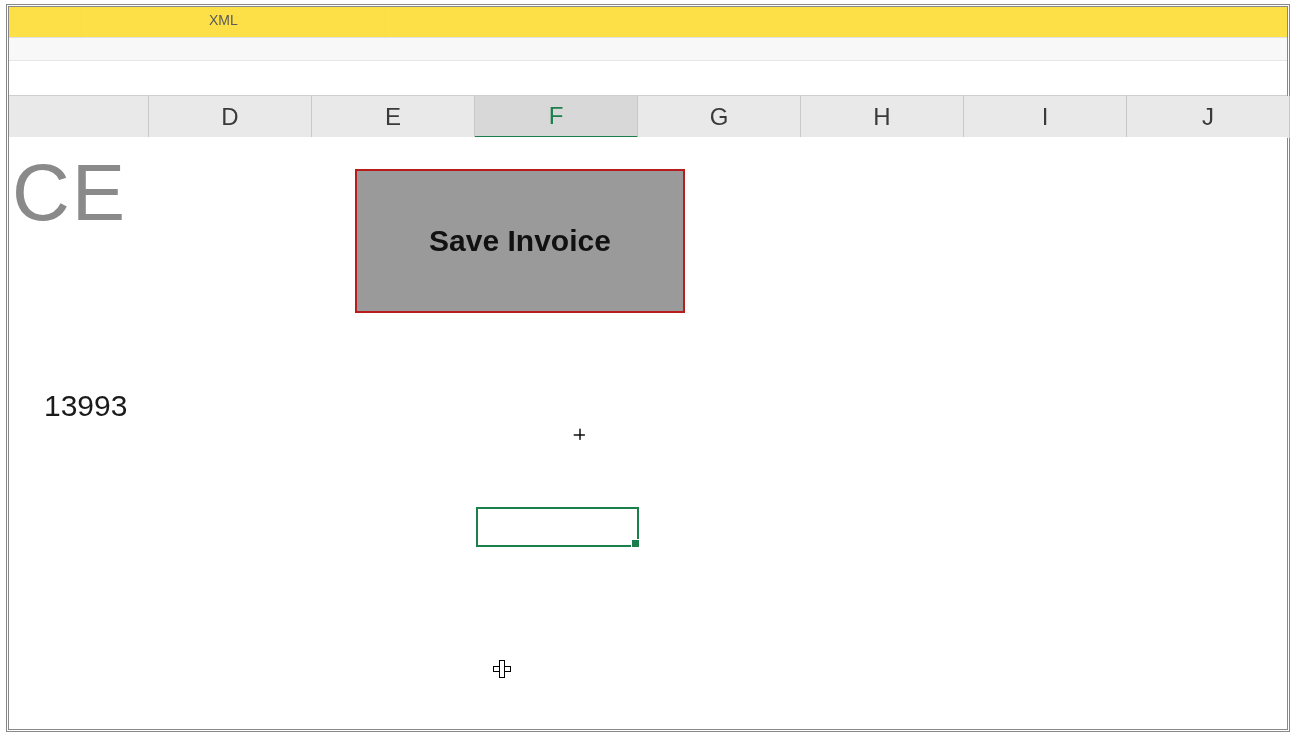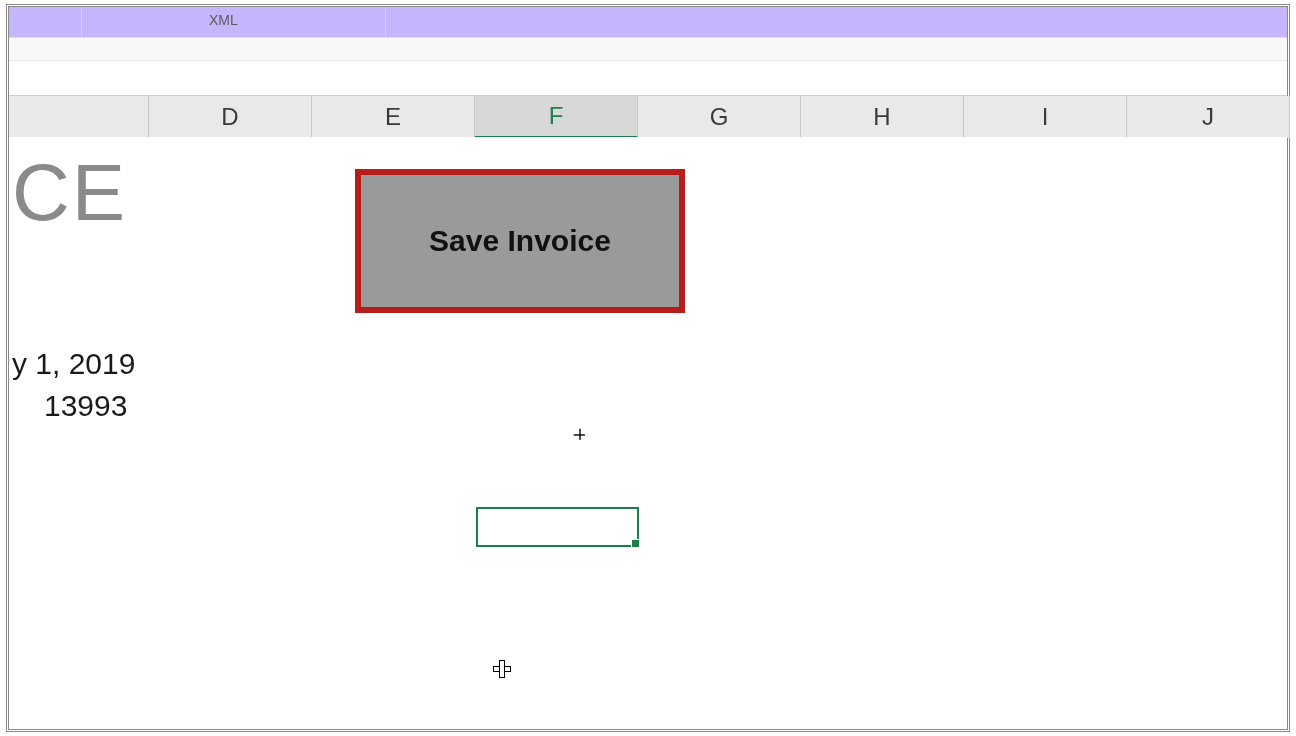--- a/index.html
+++ b/index.html
@@ -19,21 +19,21 @@
       border: 3px double #888;
       background: #fff;
     }
     
     .ribbon-strip {
       position: absolute;
       left: 0;
       top: 0;
       width: 100%;
       height: 30px;
-      background: #c4b5fd;
+      background: #fde047;
     }
     .ribbon-group-sep {
       position: absolute;
       top: 0;
       height: 30px;
       width: 1px;
       background: #d4d4d4;
     }
     .ribbon-group-label {
       position: absolute;
@@ -112,21 +112,21 @@
       font-size: 30px;
       color: #1a1a1a;
     }
     .macro-button {
       position: absolute;
       left: 346px;
       top: 32px;
       width: 330px;
       height: 144px;
       background: #9a9a9a;
-      border: 6px solid #b91c1c;
+      border: 2px solid #b91c1c;
       display: flex;
       align-items: center;
       justify-content: center;
       font-size: 30px;
       font-weight: bold;
       color: #111;
       cursor: pointer;
     }
     
     .selected-cell {
@@ -191,21 +191,20 @@
       <div class="col-header-cell" style="left: 1118px; width: 163px;">J</div>
     </div>
 
   <div class="sheet">
     <div class="big-title">CE</div>
 
     <div class="macro-button">
       <span>Save Invoice</span>
     </div>
 
-    <div class="date-val">y 1, 2019</div>
     <div class="num-val">13993</div>
 
     <div class="selected-cell"></div>
 
     <div class="plus small" style="left:562px; top:289px;"></div>
     <div class="plus" style="left:484px; top:523px;"></div>
   </div>
 
 </div>
 

